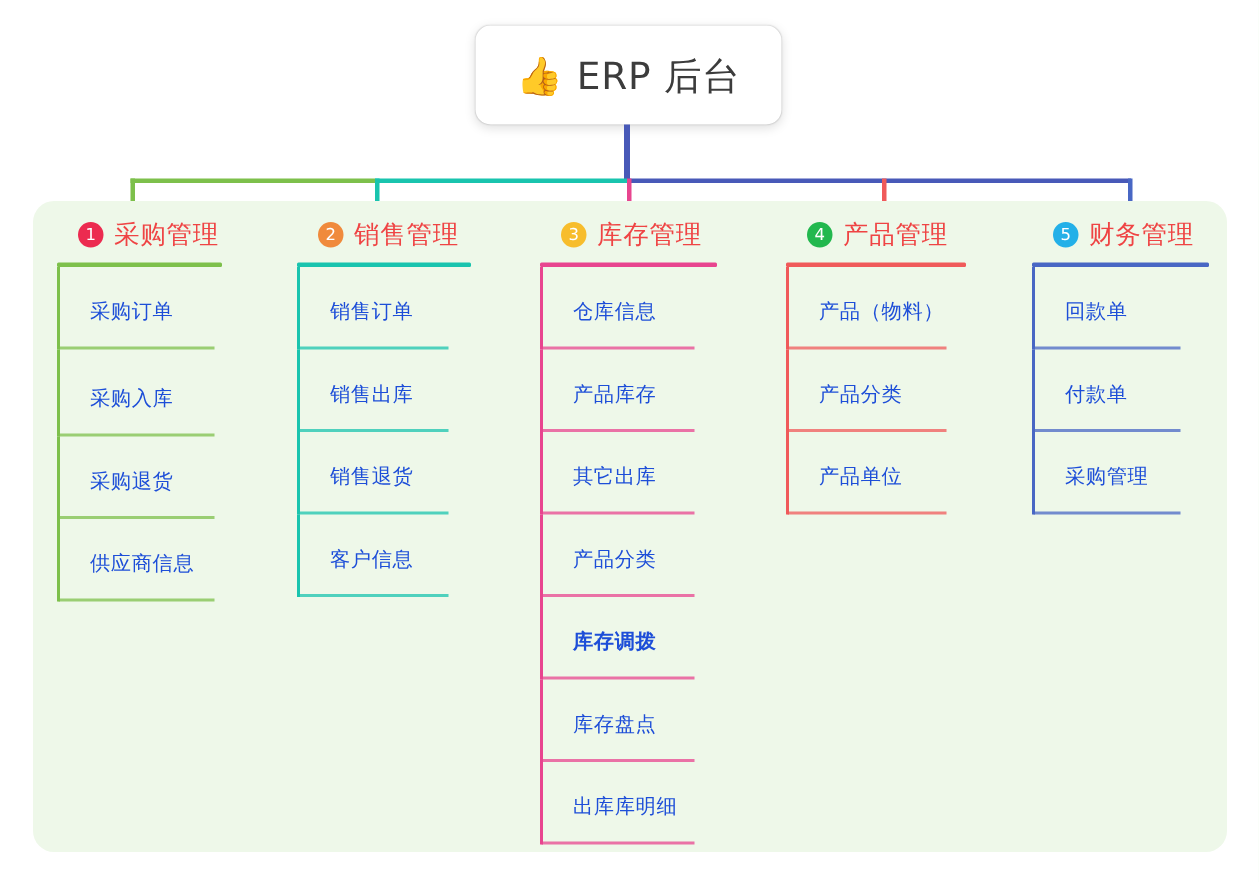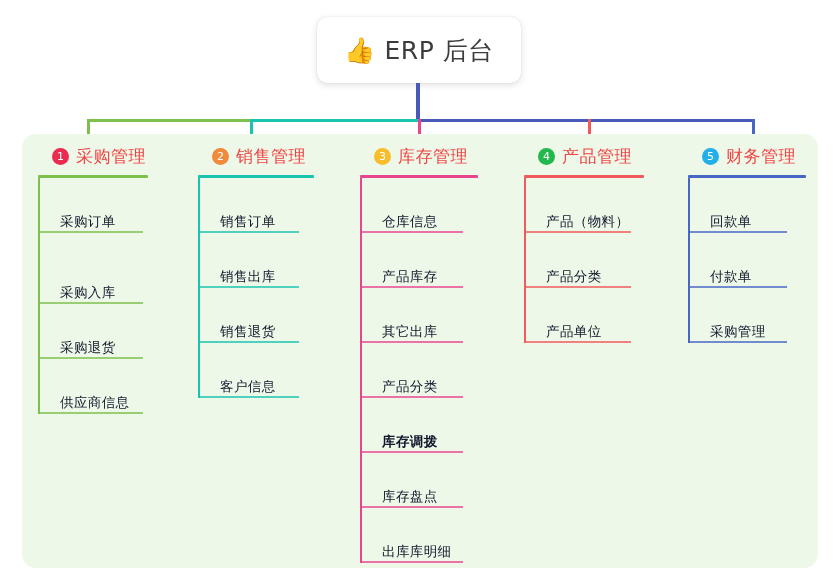--- a/index.html
+++ b/index.html
@@ -105,23 +105,23 @@
     display: flex;
     align-items: flex-end;
   }
   .leaf .spine {
     position: absolute;
     left: 0; top: 0; bottom: 0;
     width: 2px;
   }
   .leaf .label {
     font-size: 13.5px;
-    color: #0f172a;
+    color: #1d4ed8;
     padding-left: 22px;
-    padding-bottom: 2px;
+    padding-bottom: 16px;
     white-space: nowrap;
     letter-spacing: 0.4px;
   }
   .leaf .underline {
     position: absolute;
     left: 1px; bottom: 0;
     height: 2px;
   }
 </style>
 </head>
@@ -154,21 +154,21 @@
           <span class="badge" style="background: rgb(236, 43, 80);">1</span>
           <span class="col-title">采购管理</span>
         </div>
         <div class="col-rule" style="width: 110px; background: rgb(125, 192, 75);"></div>
         <div class="leaves">
           <div class="leaf" style="height: 55px; padding-left: 0px;">
             <div class="spine" style="background: rgb(125, 192, 75);"></div>
             <span class="label">采购订单</span>
             <div class="underline" style="width: 104px; background: rgb(125, 192, 75); opacity: 0.75;"></div>
           </div>
-          <div class="leaf" style="height: 71px; padding-left: 0px;">
+          <div class="leaf" style="height: 58px; padding-left: 0px;">
             <div class="spine" style="background: rgb(125, 192, 75);"></div>
             <span class="label">采购入库</span>
             <div class="underline" style="width: 104px; background: rgb(125, 192, 75); opacity: 0.75;"></div>
           </div>
           <div class="leaf" style="height: 55px; padding-left: 0px;">
             <div class="spine" style="background: rgb(125, 192, 75);"></div>
             <span class="label">采购退货</span>
             <div class="underline" style="width: 104px; background: rgb(125, 192, 75); opacity: 0.75;"></div>
           </div>
           <div class="leaf" style="height: 55px; padding-left: 0px; text-align: center;">

